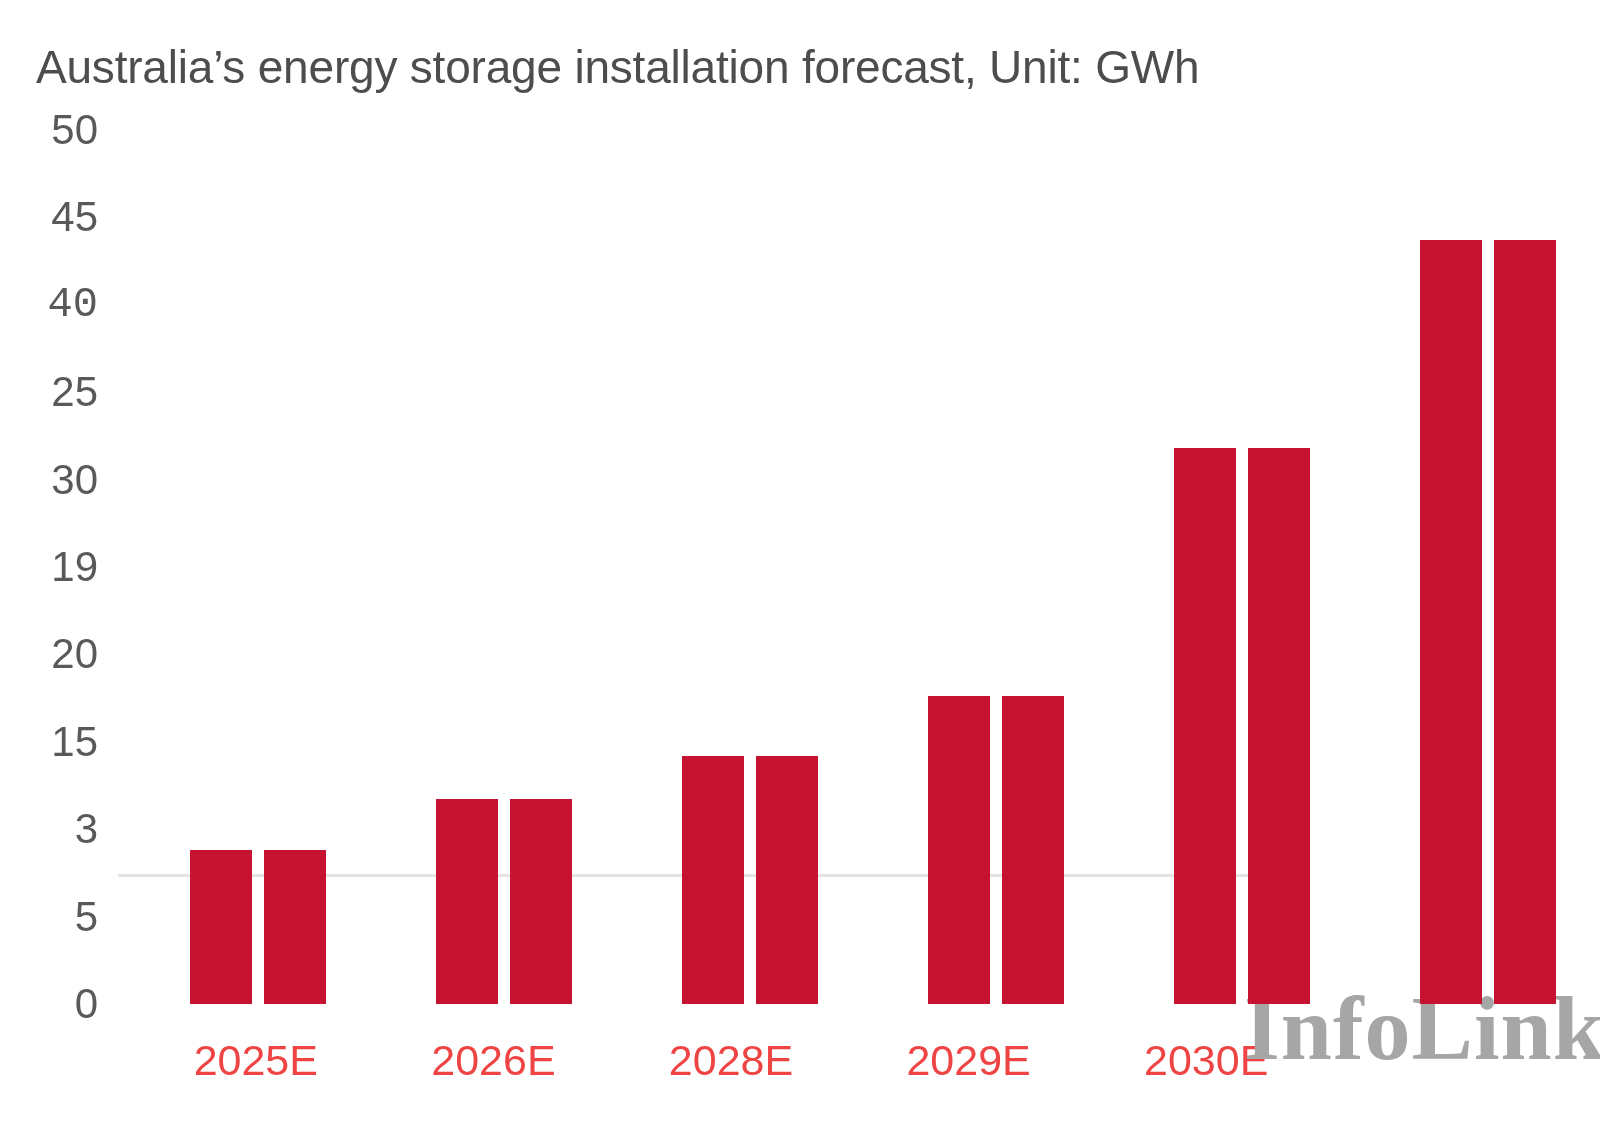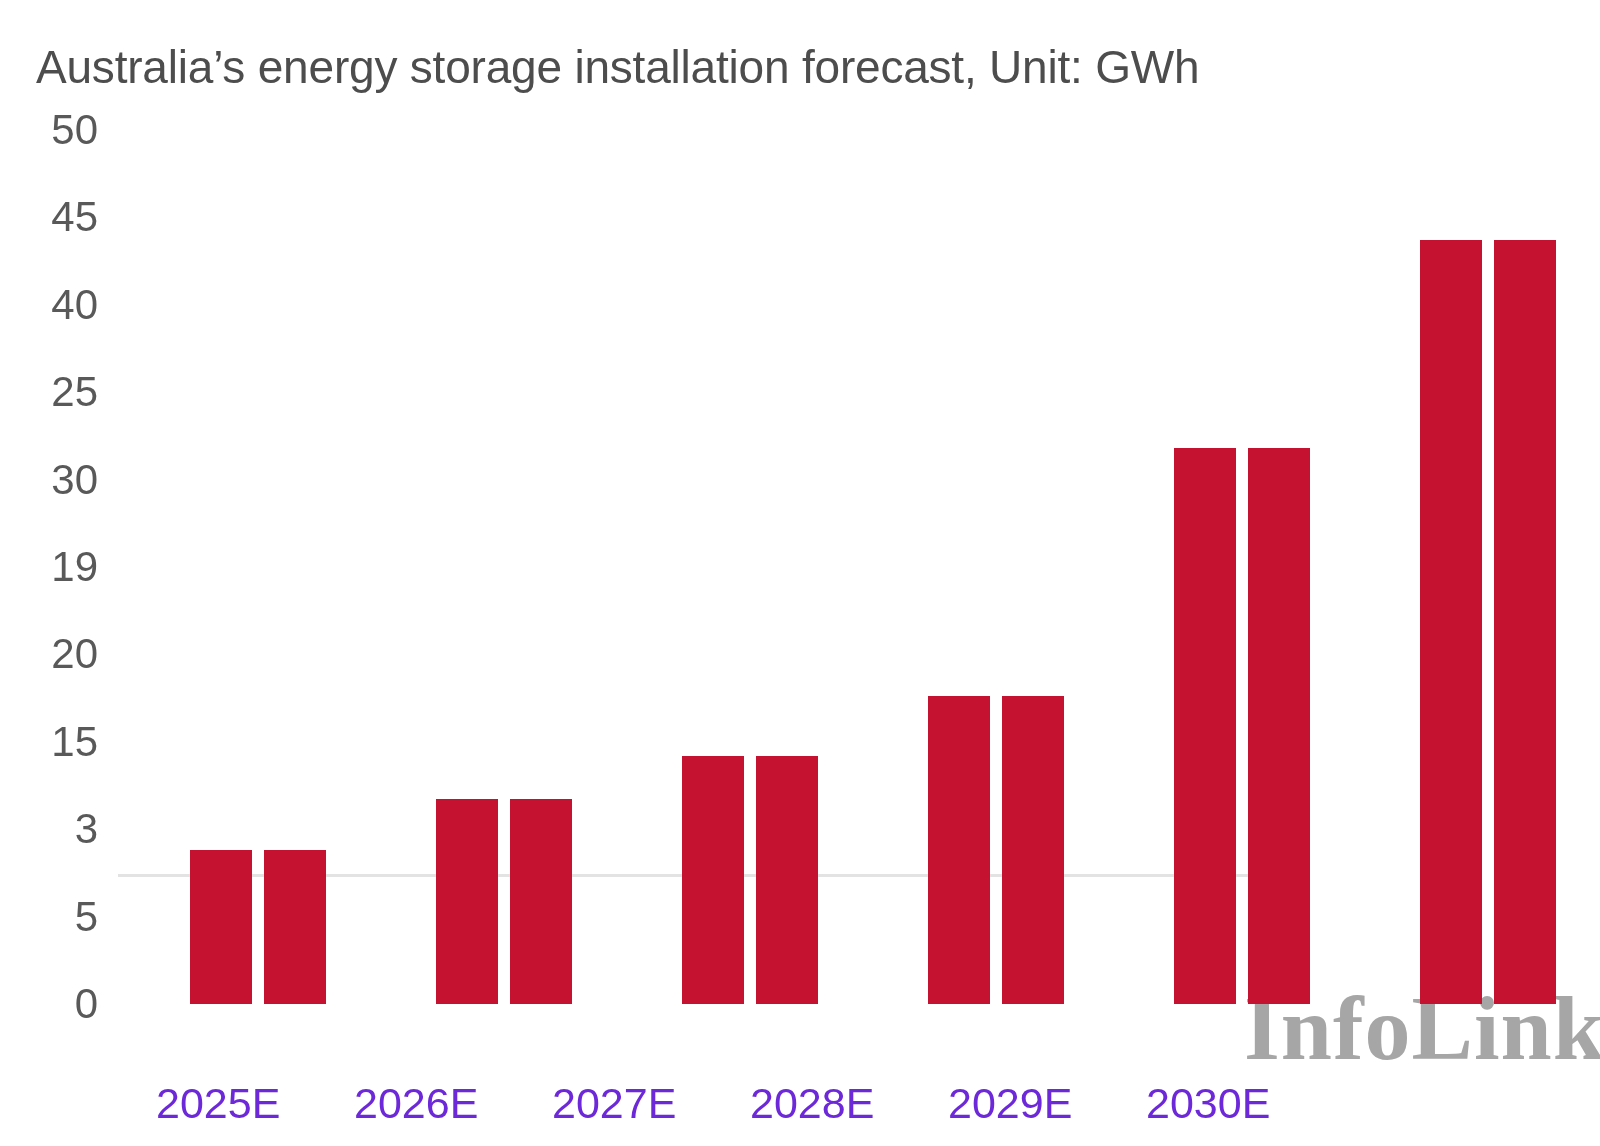--- a/index.html
+++ b/index.html
@@ -119,42 +119,41 @@
   
   .x-axis {
     position: absolute;
     left: 118px;
     right: 6px;
     top: 1036px;
     display: flex;
   }
   .x-tick {
     flex: 1 1 0;
-    text-align: left;
+    text-align: center;
     font-size: 43px;
-    color: #6d28d9;
+    color: #ef4444;
     white-space: nowrap;
     padding-left: 38px;
     box-sizing: border-box;
-    margin-top: 43px;
   }
 </style>
 </head>
 <body>
 
 <div class="figure">
 
   <div class="chart-title">Australia’s energy storage installation forecast, Unit: GWh</div>
 
   <div class="plot-area">
 
     <div class="y-axis">
         <div class="y-tick" style="top: 0px;">50</div>
         <div class="y-tick" style="top: 87.4px;">45</div>
-        <div class="y-tick" style="top: 174.8px;">40</div>
+        <div class="y-tick" style="top: 174.8px; font-family: Liberation Mono, monospace;">40</div>
         <div class="y-tick" style="top: 262.2px;">25</div>
         <div class="y-tick" style="top: 349.6px;">30</div>
         <div class="y-tick" style="top: 437px;">19</div>
         <div class="y-tick" style="top: 524.4px;">20</div>
         <div class="y-tick" style="top: 611.8px;">15</div>
         <div class="y-tick" style="top: 699.2px;">3</div>
         <div class="y-tick" style="top: 786.6px;">5</div>
         <div class="y-tick" style="top: 874px;">0</div>
       </div>
 
@@ -188,19 +187,18 @@
         </div>
     </div>
 
   </div>
 
   <div class="baseline"></div>
 
   <div class="x-axis">
       <div class="x-tick">2025E</div>
       <div class="x-tick">2026E</div>
-      <div class="x-tick">2027E</div>
       <div class="x-tick">2028E</div>
       <div class="x-tick">2029E</div>
       <div class="x-tick">2030E</div>
     </div>
 
 </div>
 
 </body></html>

